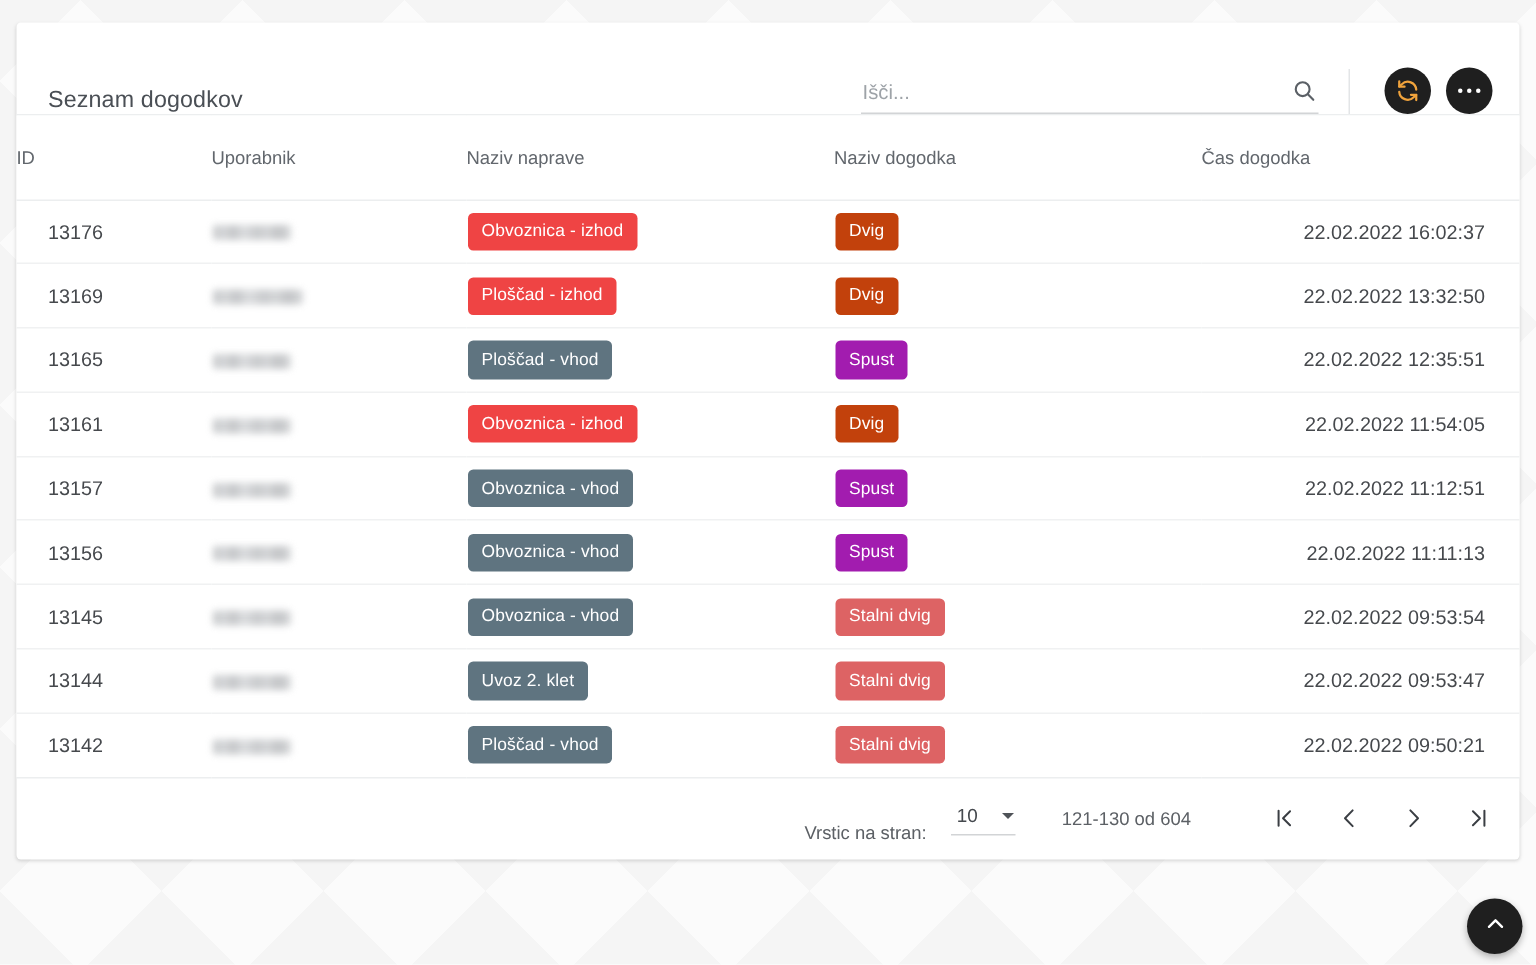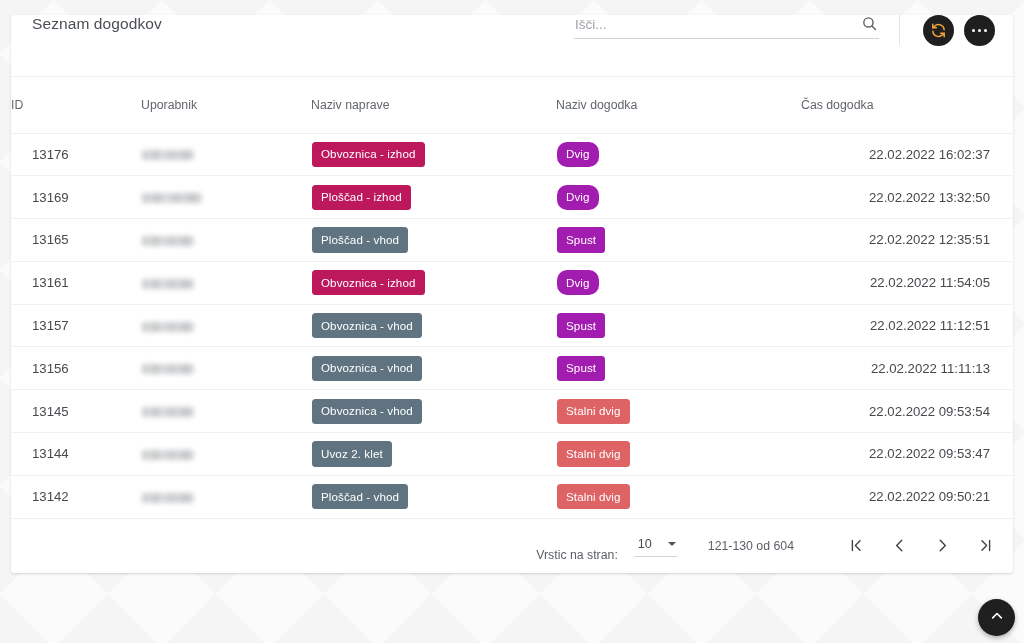--- a/index.html
+++ b/index.html
@@ -30,21 +30,21 @@
     width: 1002px;
     background: #ffffff;
     border-radius: 3px;
     box-shadow: 0 1px 3px rgba(0,0,0,0.10), 0 1px 2px rgba(0,0,0,0.06);
   }
 
   
   .toolbar {
     height: 62px;
     display: flex;
-    align-items: flex-start;
+    align-items: flex-end;
     padding: 0 18px 0 21px;
     border-bottom: 1px solid #eceeef;
   }
   .card-title {
     font-size: 15.5px;
     color: #4a4f55;
     letter-spacing: .1px;
     white-space: nowrap;
   }
   .toolbar-spacer { flex: 1 1 auto; }
@@ -153,23 +153,23 @@
   .badge {
     display: inline-block;
     font-size: 11.6px;
     line-height: 1;
     color: #ffffff;
     padding: 6.5px 9px 7px;
     border-radius: 3.5px;
     white-space: nowrap;
     letter-spacing: .1px;
   }
-  .badge.teal  { background: #be185d; }
+  .badge.teal  { background: #ef4444; }
   .badge.slate { background: #5f7480; }
-  .badge.green { background: #a21caf; border-radius: 10px; }
+  .badge.green { background: #c2410c; }
   .badge.amber { background: #e9a councils; }
   .badge.amber { background: #a21caf; }
   .badge.red   { background: #dd6364; }
 
   
   .paginator {
     height: 54px;
     display: flex;
     align-items: center;
     justify-content: flex-end;

